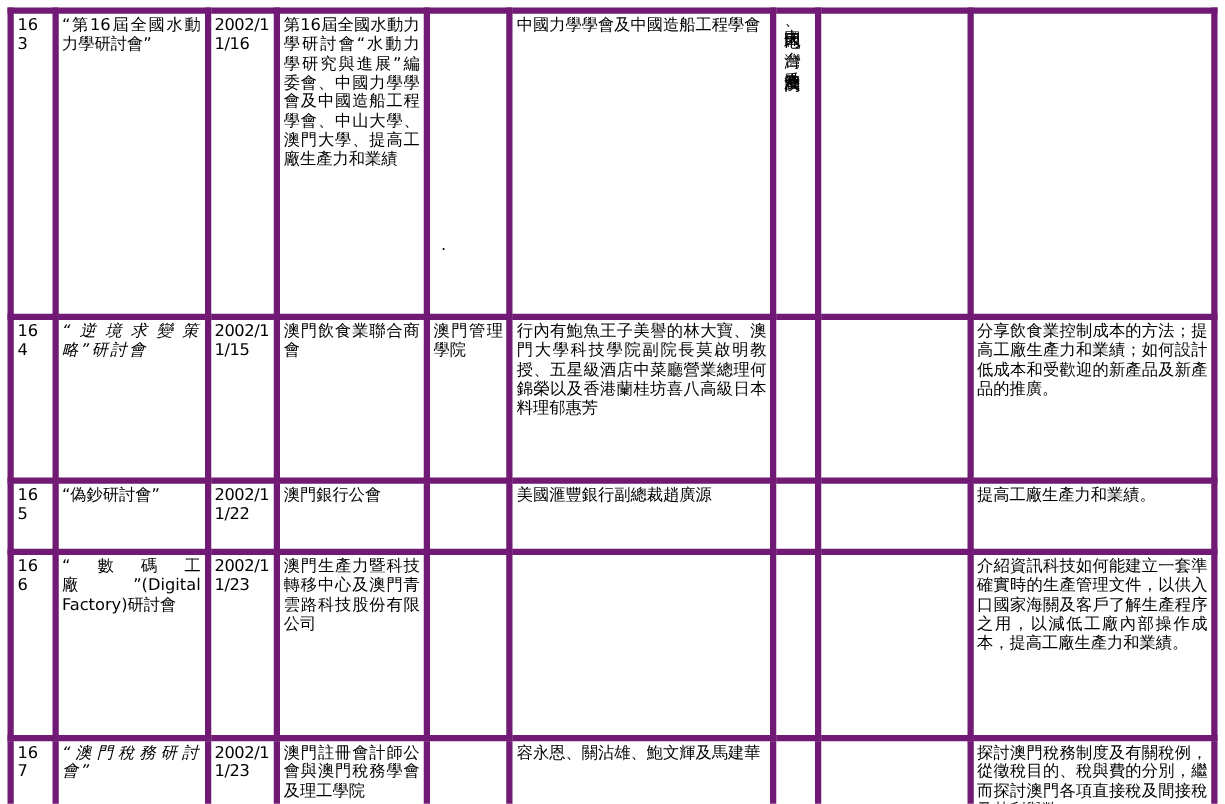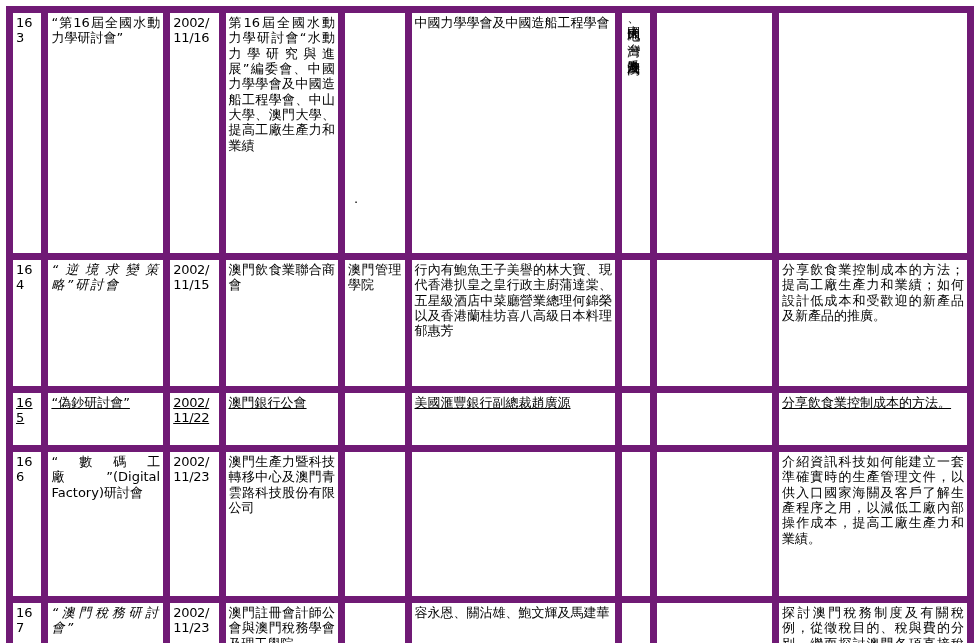--- a/index.html
+++ b/index.html
@@ -20,21 +20,21 @@
     height: 643px;
     box-sizing: border-box;
     padding: 6px 4px 0 6px;
   }
   table.doc-table {
     border-collapse: collapse;
     width: 968px;
     table-layout: fixed;
   }
   table.doc-table td {
-    border: 7px solid #701a75;
+    border: 5px solid #701a75;
     vertical-align: top;
     padding: 2px 3px 2px 3px;
     font-size: 13px;
     line-height: 1.18;
     word-wrap: break-word;
     overflow-wrap: break-word;
   }
   
   col.c-num   { width: 32px; }
   col.c-title { width: 110px; }
@@ -63,21 +63,21 @@
   .justify-cjk {
     text-align: justify;
     text-justify: inter-ideograph;
   }
   .spread {
     letter-spacing: 2px;
     font-style: italic;
   }
   .row-163 td { height: 236px; }
   .row-164 td { height: 122px; }
-  .row-165 td { height: 48px; text-decoration: underline; }
+  .row-165 td { height: 48px; }
   .row-166 td { height: 140px; margin-top: 26px; }
   .row-167 td { height: 92px; }
   .dot-mark {
     display: block;
     margin-top: 176px;
     margin-left: 6px;
     font-size: 13px;
   }
 </style>
 </head>
@@ -112,36 +112,36 @@
         <td></td>
         <td></td>
       </tr>
 
       <tr class="row-164">
         <td class="cell-num">164</td>
         <td class="justify-cjk spread">“逆境求變策略”研討會</td>
         <td class="cell-date">2002/11/15</td>
         <td class="justify-cjk">澳門飲食業聯合商會</td>
         <td class="justify-cjk">澳門管理學院</td>
-        <td class="justify-cjk">行內有鮑魚王子美譽的林大寶、現代香港扒皇之皇行政主廚蒲達棠、五星級酒店中菜廳營業總理何錦榮以及香港蘭桂坊喜八高級日本料理郁惠芳</td>
+        <td class="justify-cjk">行內有鮑魚王子美譽的林大寶、澳門大學科技學院副院長莫啟明教授、五星級酒店中菜廳營業總理何錦榮以及香港蘭桂坊喜八高級日本料理郁惠芳</td>
         <td></td>
         <td></td>
         <td class="justify-cjk">分享飲食業控制成本的方法；提高工廠生產力和業績；如何設計低成本和受歡迎的新產品及新產品的推廣。</td>
       </tr>
 
       <tr class="row-165">
         <td class="cell-num">165</td>
         <td class="justify-cjk">“偽鈔研討會”</td>
         <td class="cell-date">2002/11/22</td>
         <td class="justify-cjk">澳門銀行公會</td>
         <td></td>
         <td class="justify-cjk">美國滙豐銀行副總裁趙廣源</td>
         <td></td>
         <td></td>
-        <td class="justify-cjk">分享飲食業控制成本的方法。</td>
+        <td class="justify-cjk">提高工廠生產力和業績。</td>
       </tr>
 
       <tr class="row-166">
         <td class="cell-num">166</td>
         <td class="justify-cjk">“數碼工廠”(Digital Factory)研討會</td>
         <td class="cell-date">2002/11/23</td>
         <td class="justify-cjk">澳門生產力暨科技轉移中心及澳門青雲路科技股份有限公司</td>
         <td></td>
         <td></td>
         <td></td>

